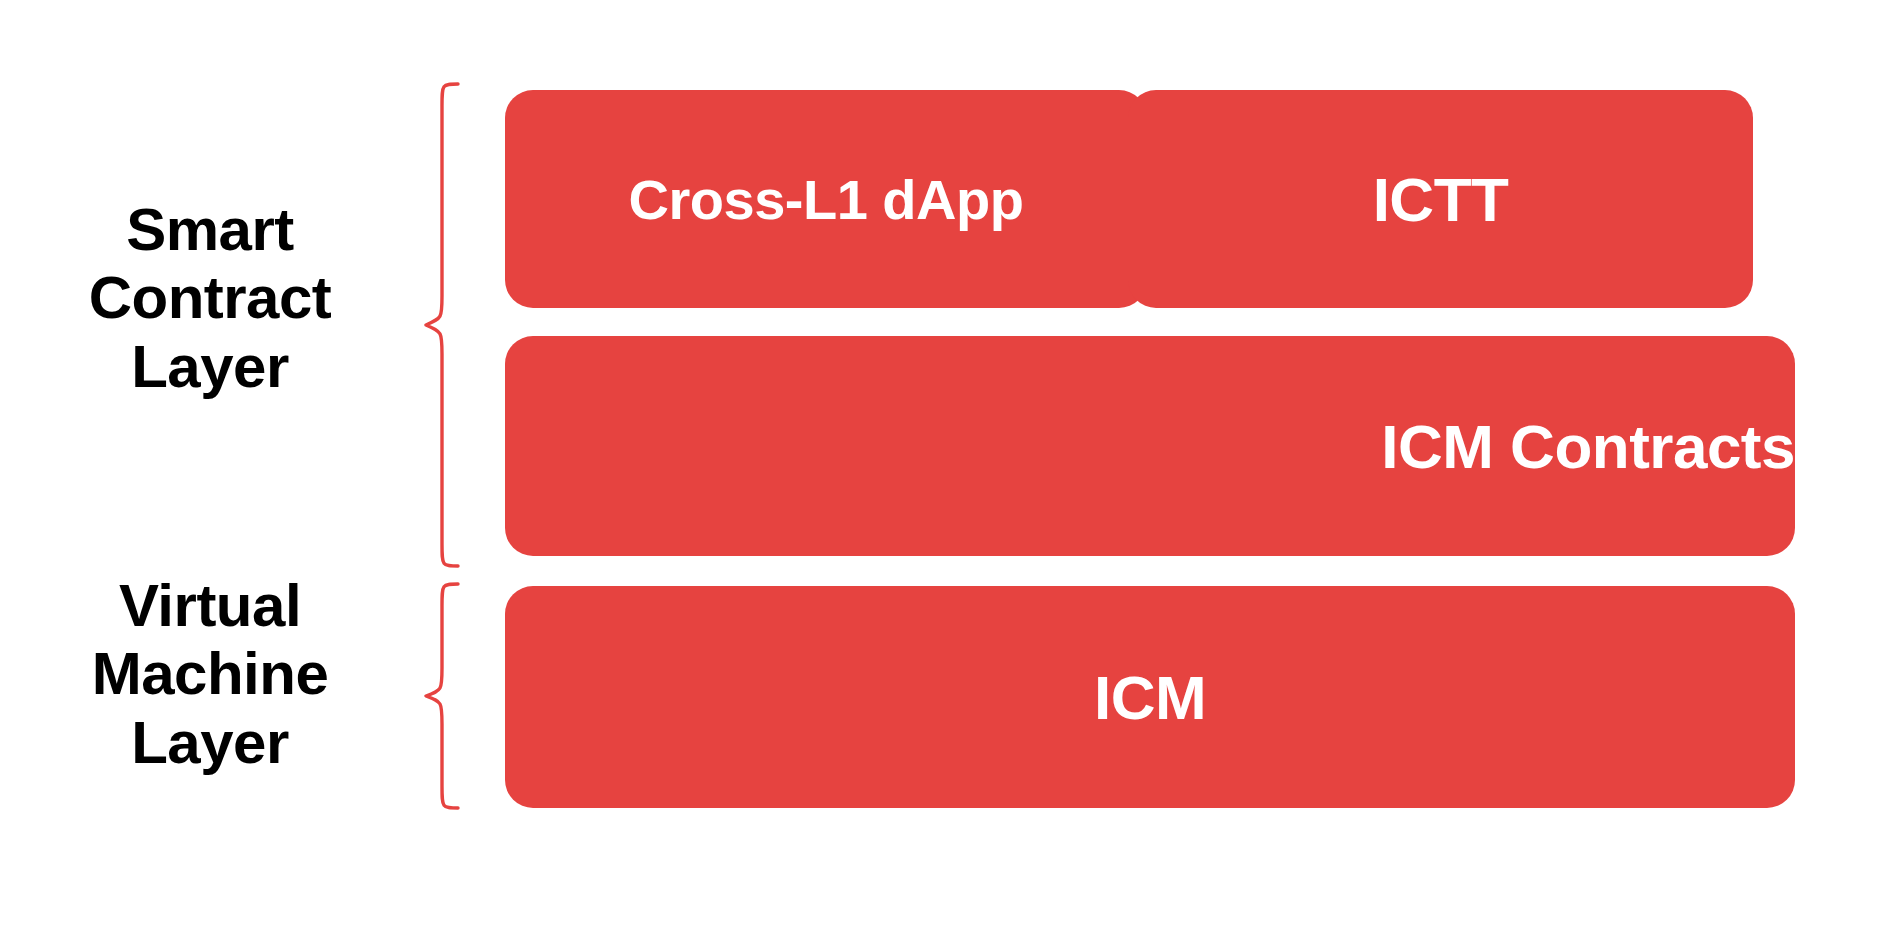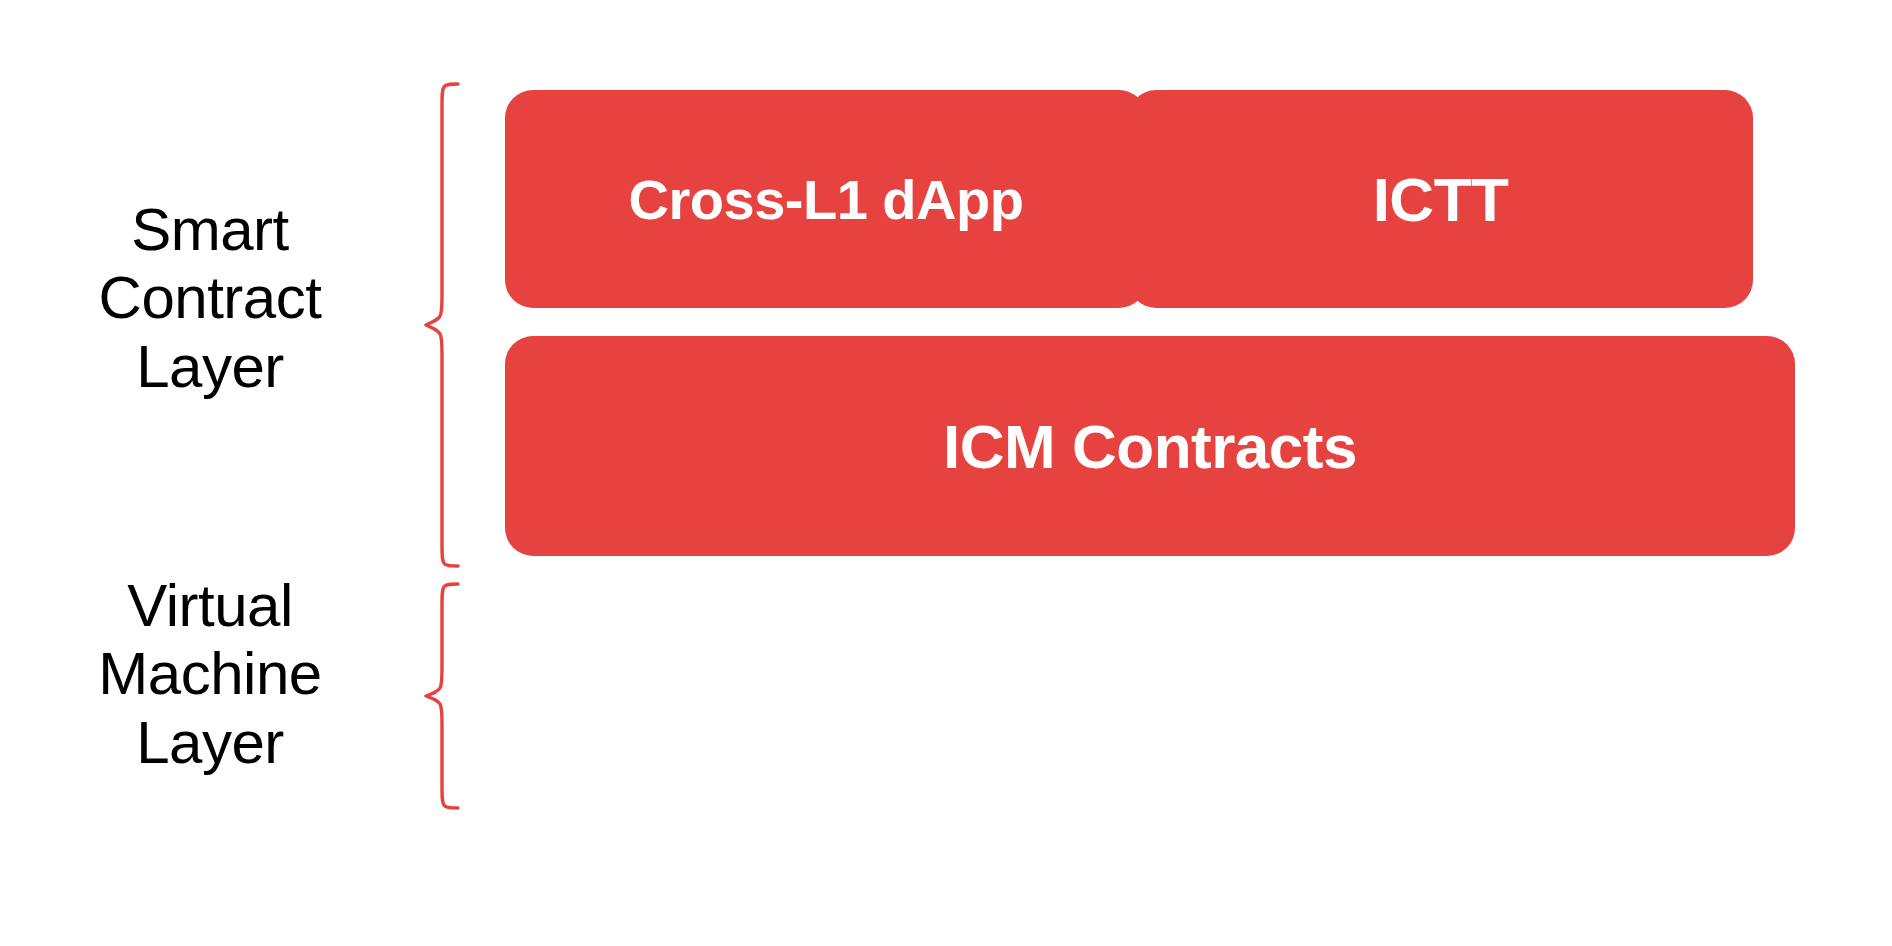--- a/index.html
+++ b/index.html
@@ -16,21 +16,21 @@
     position: relative;
     width: 1892px;
     height: 946px;
     background: #ffffff;
   }
 
   
   .layer-label {
     position: absolute;
     text-align: center;
-    font-weight: normal;
+    font-weight: bold;
     color: #000000;
     line-height: 1.14;
     letter-spacing: -0.5px;
     white-space: pre-line;
   }
 
   #label-smart-contract {
     left: 40px;
     top: 196px;
     width: 340px;
@@ -82,20 +82,21 @@
     height: 218px;
     font-size: 62px;
   }
 
   #box-icm-contracts {
     left: 505px;
     top: 336px;
     width: 1290px;
     height: 220px;
     font-size: 62px;
+    justify-content: flex-end;
   }
 
   #box-icm {
     left: 505px;
     top: 586px;
     width: 1290px;
     height: 222px;
     font-size: 62px;
   }
 </style>
@@ -137,14 +138,17 @@
   </div>
 
   <div id="box-ictt" class="box">
     <span>ICTT</span>
   </div>
 
   <div id="box-icm-contracts" class="box">
     <span>ICM Contracts</span>
   </div>
 
+  <div id="box-icm" class="box">
+    <span>ICM</span>
+  </div>
 
 </div>
 
 </body></html>

